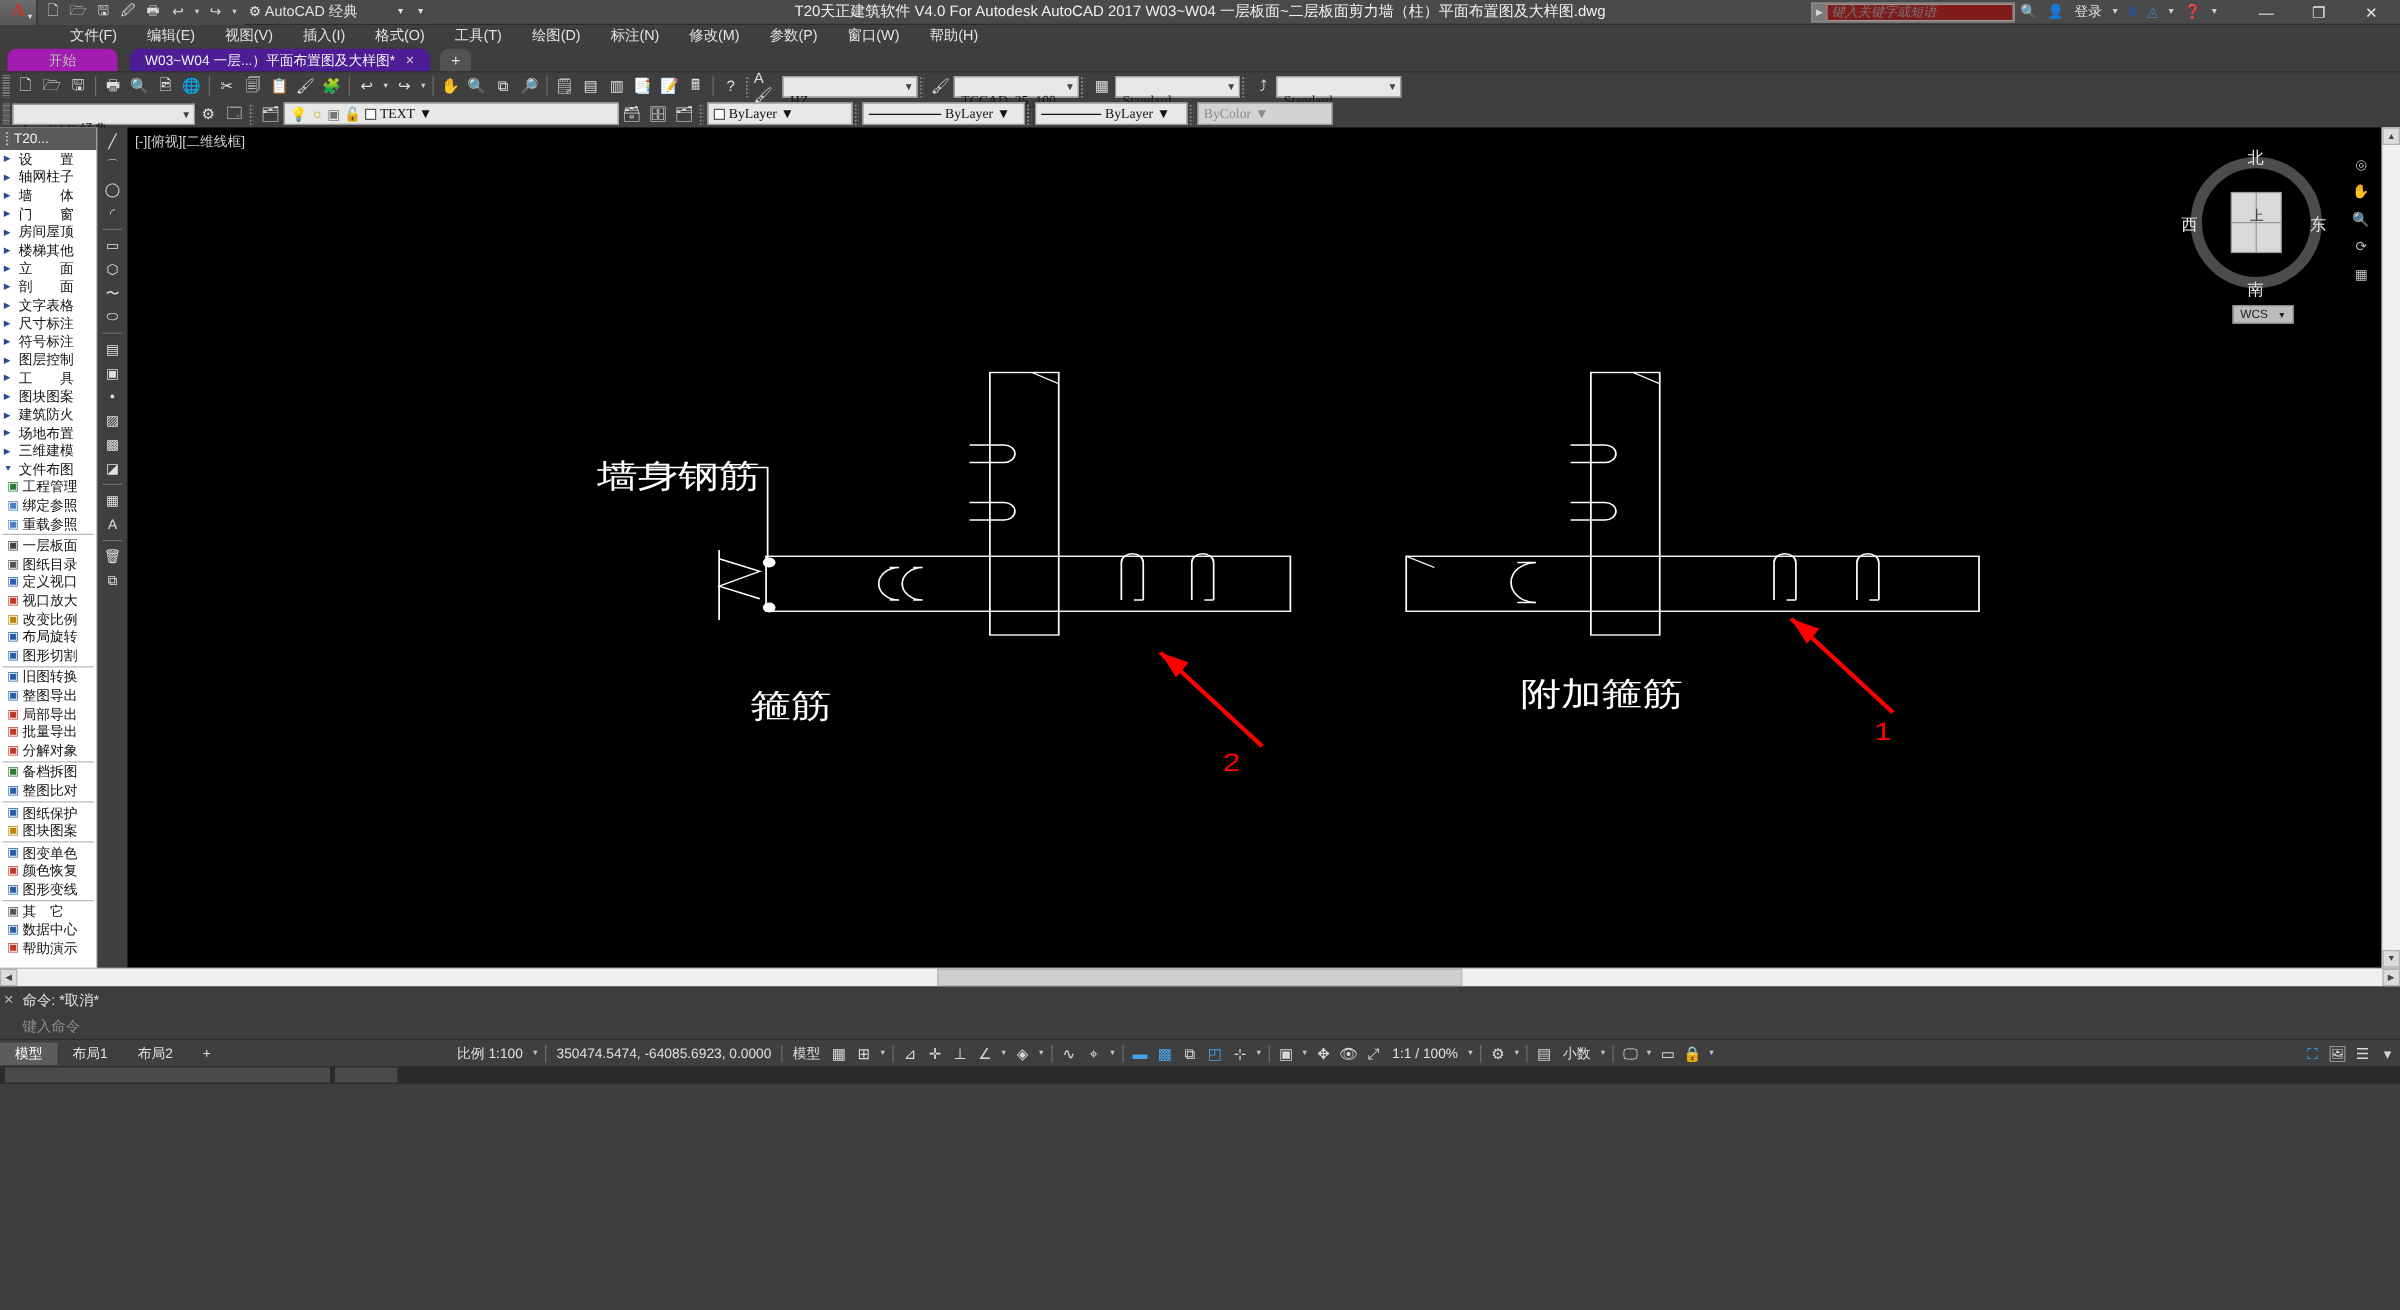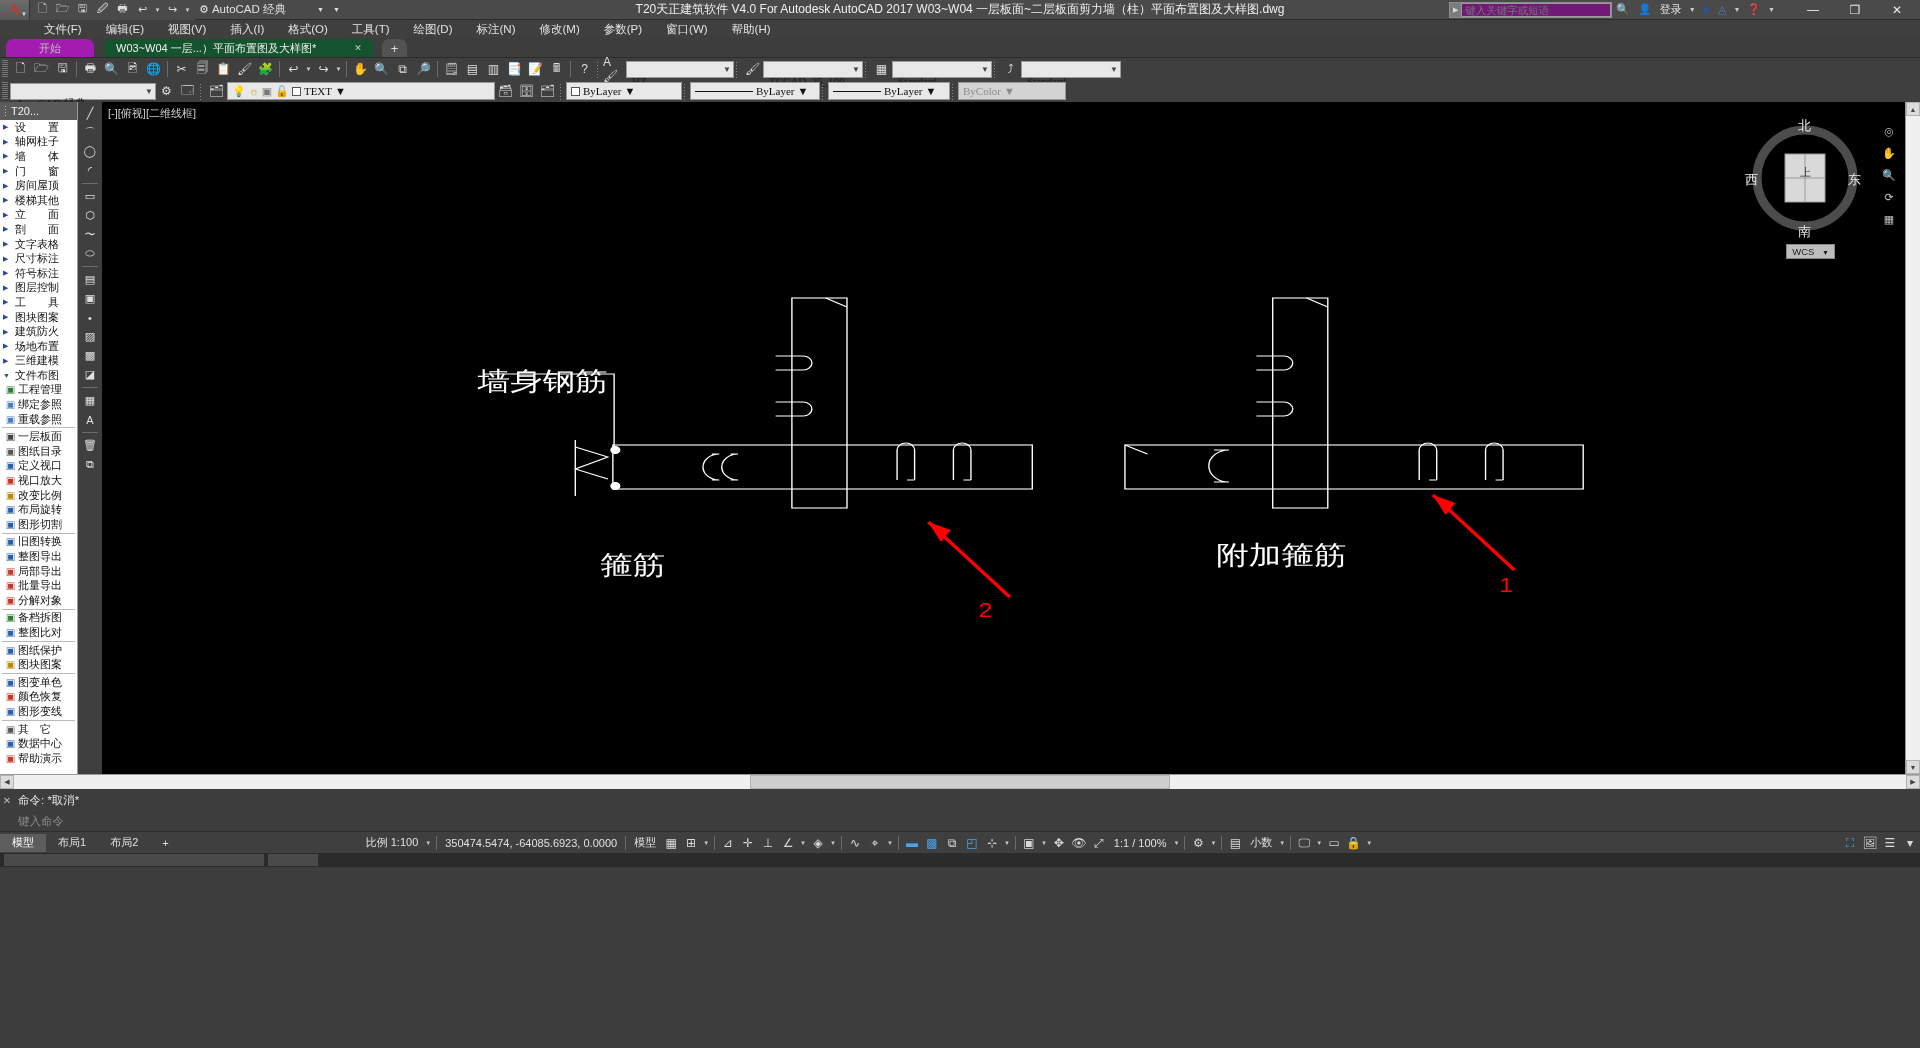--- a/index.html
+++ b/index.html
@@ -20,39 +20,39 @@
                font-size:11px; color:#dcdcdc; cursor:pointer; }
   .wsel { display:flex; align-items:center; gap:3px; background:#4a4a4a; padding:0 4px; height:18px;
           color:#e0e0e0; font-size:11.5px; }
   .wsel .gear { color:#e6e6e6; font-size:11px; }
   .wsel .dd { font-size:7px; margin-left:28px; }
   .titletext { position:absolute; left:0; right:0; text-align:center; font-size:12px; color:#efefef;
                pointer-events:none; white-space:nowrap; }
   .tright { margin-left:auto; display:flex; align-items:center; height:20px; padding-right:2px; }
   .searchwrap { display:flex; align-items:center; background:#7b7b7b; height:16px; border:1px solid #8d8d8d; }
   .searchwrap .arrw { font-size:7px; color:#d8d8d8; padding:0 3px; }
-  .searchwrap input { width:150px; height:14px; background:#701a75; border:1px solid #9a9a9a;
-                      color:#d6d6d6; font-size:10.5px; padding:0 3px; outline:none; }
+  .searchwrap input { width:150px; height:14px; background:#7f1d1d; border:1px solid #9a9a9a;
+                      color:#d6d6d6; font-size:10.5px; font-style:italic; padding:0 3px; outline:none; }
   .tright .ic { padding:0 4px; font-size:11px; color:#e4e4e4; display:flex; align-items:center; }
   .tright .dd { font-size:7px; color:#ccc; padding:0 3px; }
   .wbtns { display:flex; margin-left:14px; }
   .wbtns div { width:42px; height:20px; display:flex; align-items:center; justify-content:center;
                font-size:12px; color:#e9e9e9; cursor:pointer; }
 
   
-  .menubar { height:18px; background:#3f3f3f; display:flex; align-items:center; padding-left:32px; gap:0; }
+  .menubar { height:18px; background:#3f3f3f; display:flex; align-items:center; padding-left:44px; gap:0; }
   .menubar span { padding:0 12px; font-size:11.5px; color:#e2e2e2; line-height:18px; cursor:pointer; }
 
   
   .tabbar { height:20px; background:#3d3d3d; display:flex; align-items:flex-end; padding-left:6px;
             border-bottom:1px solid #2b2b2b; }
   .ftab { height:18px; display:flex; align-items:center; padding:0 12px; font-size:11px;
           border-radius:7px 7px 0 0; cursor:pointer; }
   .ftab.start { background:#a21caf; color:#bdbdbd; min-width:88px; justify-content:center; }
-  .ftab.active { background:#14532d; color:#f0f0f0; margin-left:10px;gap:30px; }
+  .ftab.active { background:#4c1d95; color:#f0f0f0; margin-left:10px; }
   .ftab .x { margin-left:8px; font-size:9px; color:#c9c9c9; }
   .ftab.plus { background:#525252; color:#ddd; margin-left:8px; padding:0 9px; font-size:13px; }
 
   
   .tbrow { height:22px; background:#3f3f3f; display:flex; align-items:center; }
   .grip { width:6px; height:18px; margin:0 2px;
           background:repeating-linear-gradient(to bottom,#777 0 1px,#3f3f3f 1px 2px,#777 2px 3px,#3f3f3f 3px 4px);
           background-size:2px 4px; background-repeat:repeat; }
   .grip2 { width:4px; height:17px; margin:0 3px 0 1px;
           background-image:radial-gradient(#888 40%, transparent 41%); background-size:3px 3px; }

